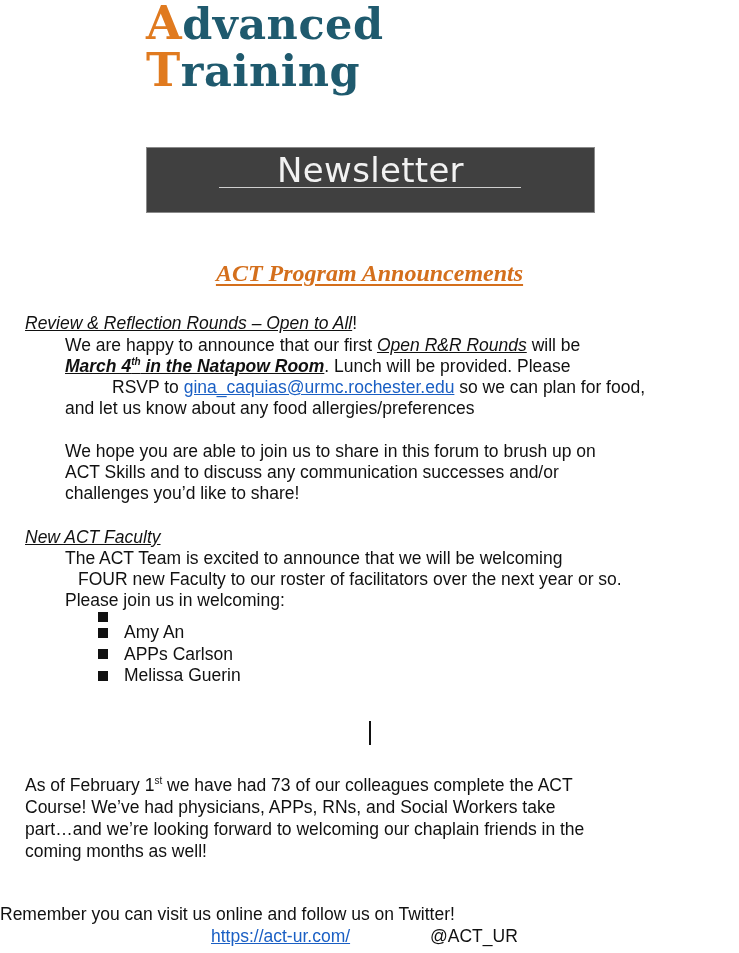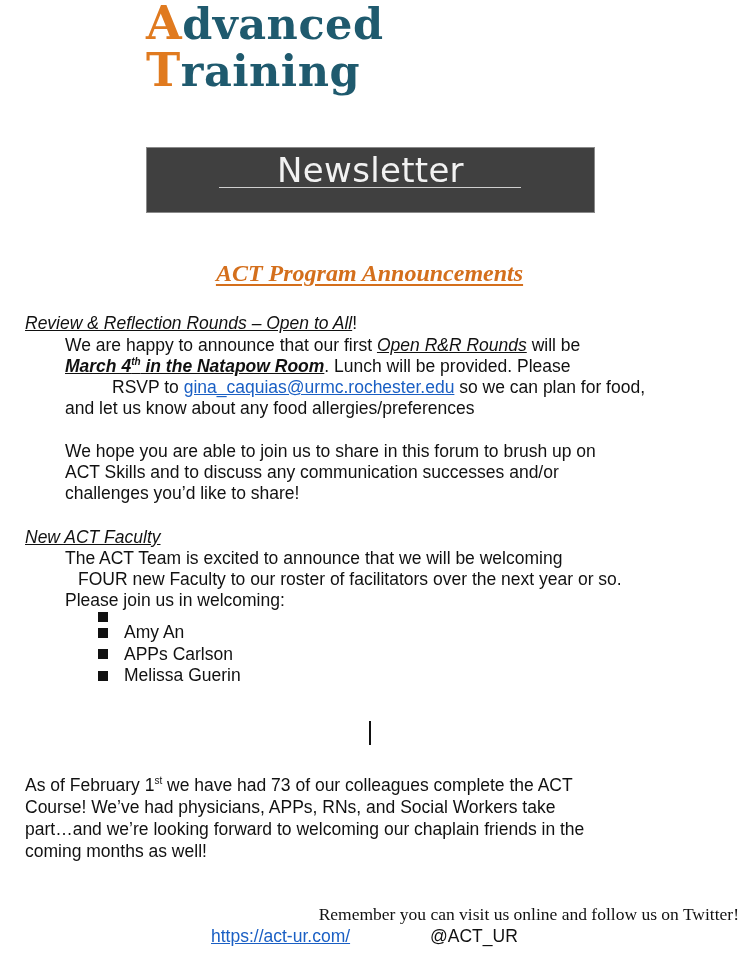--- a/index.html
+++ b/index.html
@@ -79,17 +79,17 @@
     </li>
 </ul>
 
 <div class="section-heading" style="top:720px;"><span class="cursor"></span></div>
 
 <div class="text" style="left:25px; top:775px;"><span>As of February 1</span><sup>st</sup><span> we have had 73 of our colleagues  complete the ACT</span></div>
 <div class="text" style="left:25px; top:797px;">Course!  We’ve had physicians, APPs, RNs, and Social Workers take</div>
 <div class="text" style="left:25px; top:819px;">part…and we’re looking forward to welcoming our chaplain friends in the</div>
 <div class="text" style="left:25px; top:841px;">coming months as well!</div>
 
-<div class="text" style="left:0; right:0; top:904px; text-align:right;font-family:Liberation Serif, serif;">Remember you can visit us online and follow us on Twitter!</div>
+<div class="text" style="left:0; right:0; top:904px; text-align:left;">Remember you can visit us online and follow us on Twitter!</div>
 <div class="text" style="left:211px; top:926px;">
   <a class="link">https://act-ur.com/</a>
 </div>
 <div class="text" style="left:430px; top:926px;">@ACT_UR</div>
 
 </body></html>

